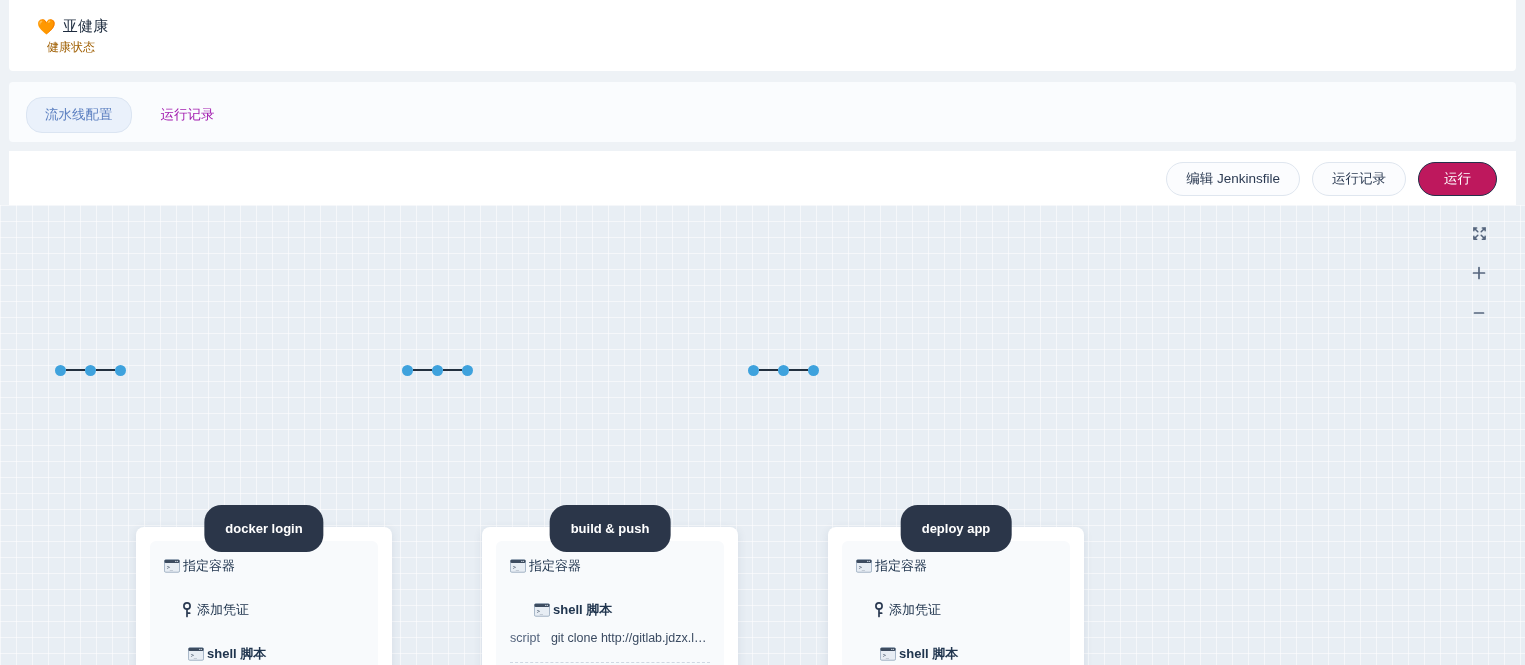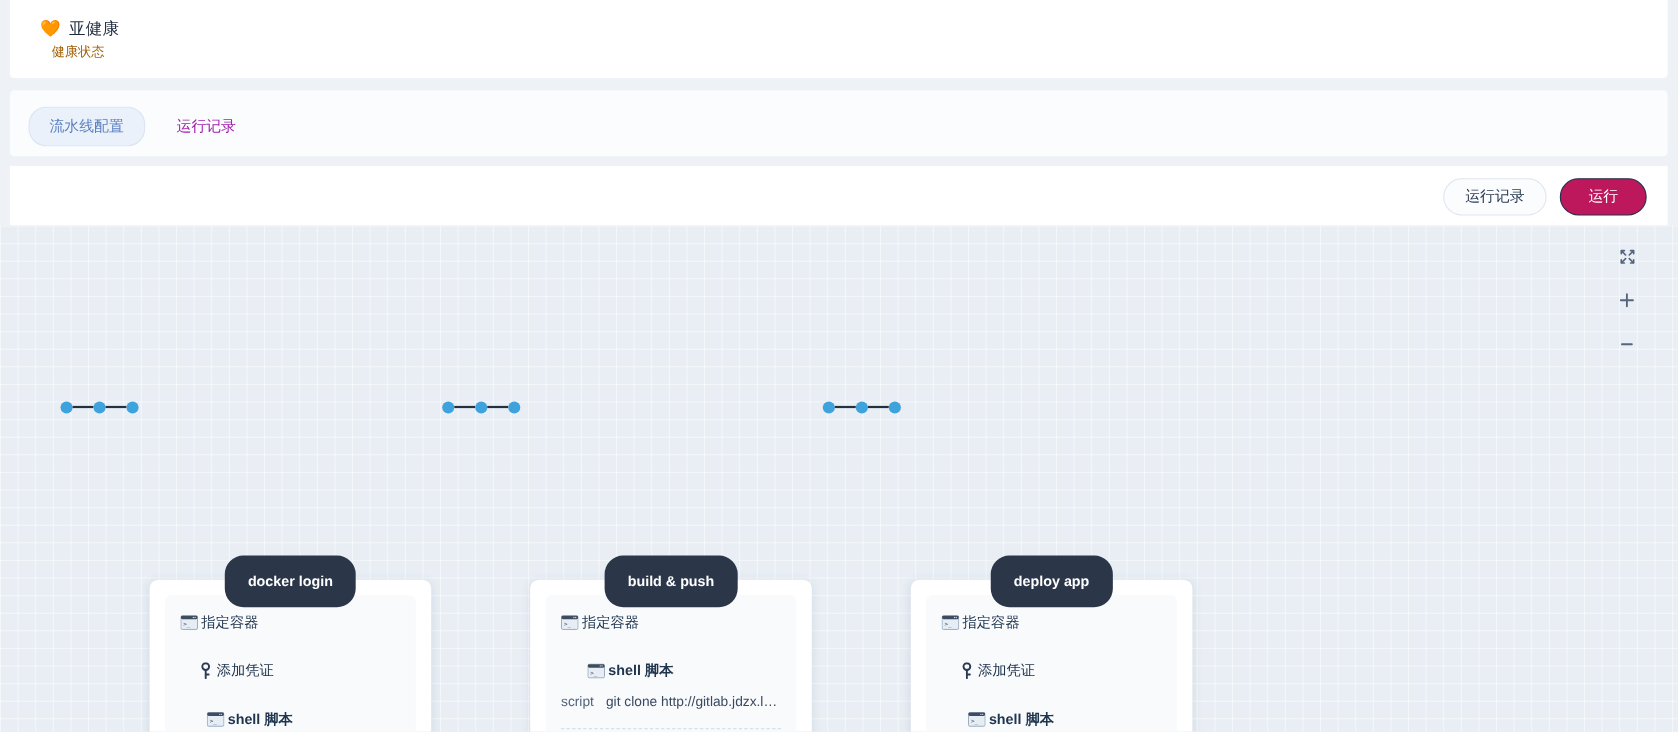--- a/index.html
+++ b/index.html
@@ -123,20 +123,21 @@
 
 <div class="tab-bar">
   <div class="tabs">
     <div class="tab active">流水线配置</div>
     <div class="tab">运行记录</div>
   </div>
 </div>
 
 <div class="action-bar">
   <div class="actions">
+    <div class="btn btn-outline">编辑 Jenkinsfile</div>
     <div class="btn btn-outline">运行记录</div>
     <div class="btn btn-primary">运行</div>
   </div>
 </div>
 
 <div class="canvas">
 
   <div class="zoom-controls">
     <div class="zoom-btn">
       <svg width="15" height="15" viewBox="0 0 16 16" fill="none" stroke="#55657d" stroke-width="1.6" stroke-linecap="round">

